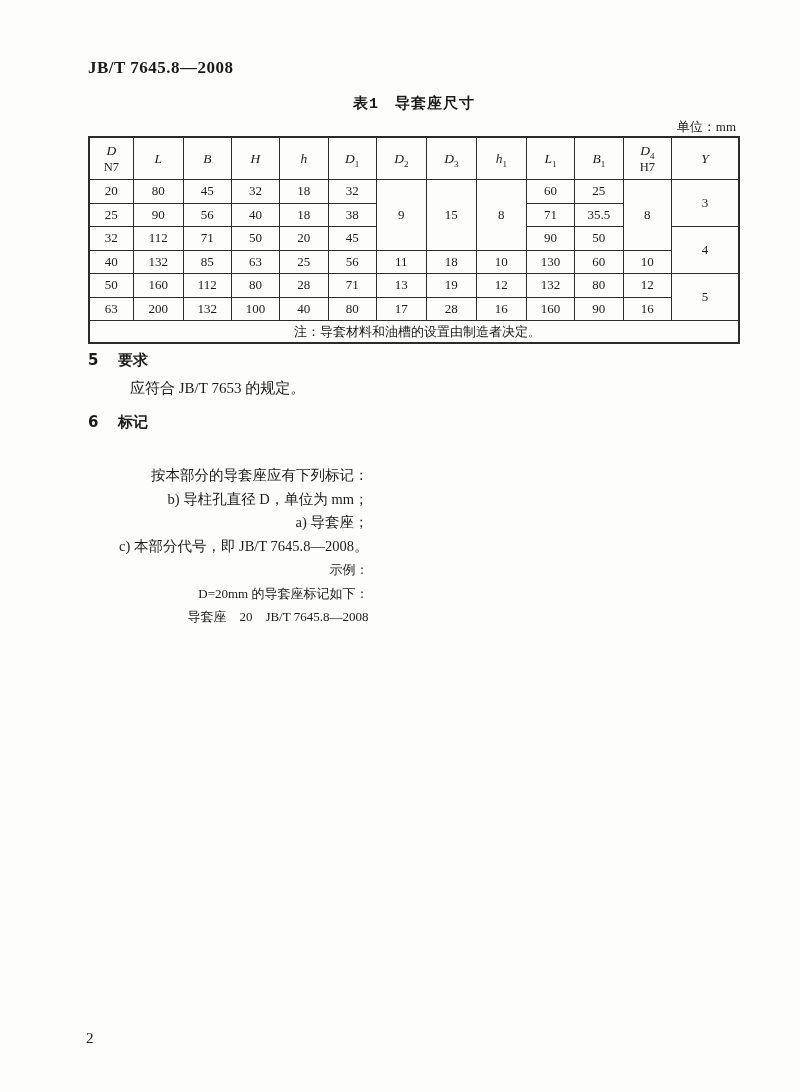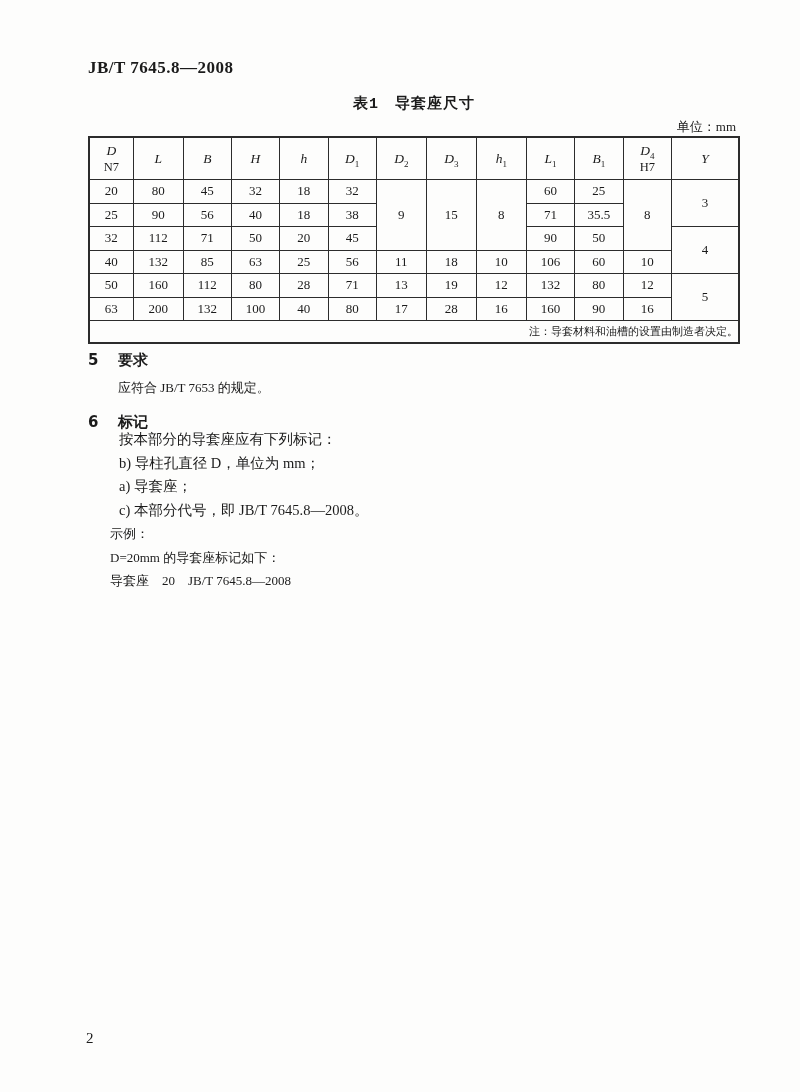--- a/index.html
+++ b/index.html
@@ -35,32 +35,32 @@
     border:2px solid var(--border,#232323);
   }
   table.dim th,table.dim td{
     border:1px solid var(--border,#2c2c2c);
     text-align:center;vertical-align:middle;
     font-size:13px;font-weight:normal;padding:0;
     font-family:"Liberation Serif","DejaVu Serif",serif;
   }
   table.dim thead th{height:41px;}
   table.dim tbody td{height:22.5px;}
-  table.dim td.note{height:21px;text-align:right;padding-left:7px;font-size:11px;}
+  table.dim td.note{height:21px;text-align:center;padding-left:7px;font-size:13px;}
   .var{font-style:italic;font-size:13.5px;}
   table.dim sub{font-size:9px;line-height:0;}
   .hl2{line-height:16px;font-size:12.5px;}
   .sec-head{
     position:absolute;left:88px;
     font-family:"DejaVu Sans","Liberation Sans",sans-serif;
     font-weight:bold;font-size:15px;
   }
   .sec-head .num{display:inline-block;min-width:30px;}
-  .sec-body{position:absolute;left:118px;font-size:13px;}
-  .marking-block{position:absolute;left:88px;top:428px;font-size:14.5px;}
+  .sec-body{position:absolute;left:130px;font-size:15px;}
+  .marking-block{position:absolute;left:88px;top:464px;font-size:14.5px;text-align:right;}
   .marking-block .ln{height:23.5px;line-height:23.5px;padding-left:31px;}
   .marking-block .ex{height:23.5px;line-height:23.5px;padding-left:22px;font-size:13px;white-space:pre;}
   .page-num{position:absolute;left:86px;top:1030px;font-size:15px;}
 </style>
 </head>
 <body>
 
 <div class="page">
 
   <div class="doc-header">JB/T 7645.8—2008</div>
@@ -171,21 +171,21 @@
           <tr>
             <td>40</td>
             <td>132</td>
             <td>85</td>
             <td>63</td>
             <td>25</td>
             <td>56</td>
             <td>11</td>
             <td>18</td>
             <td>10</td>
-            <td>106</td>
+            <td>130</td>
             <td>60</td>
             <td>10</td>
           </tr>
           <tr>
             <td>50</td>
             <td>160</td>
             <td>112</td>
             <td>80</td>
             <td>28</td>
             <td>71</td>

